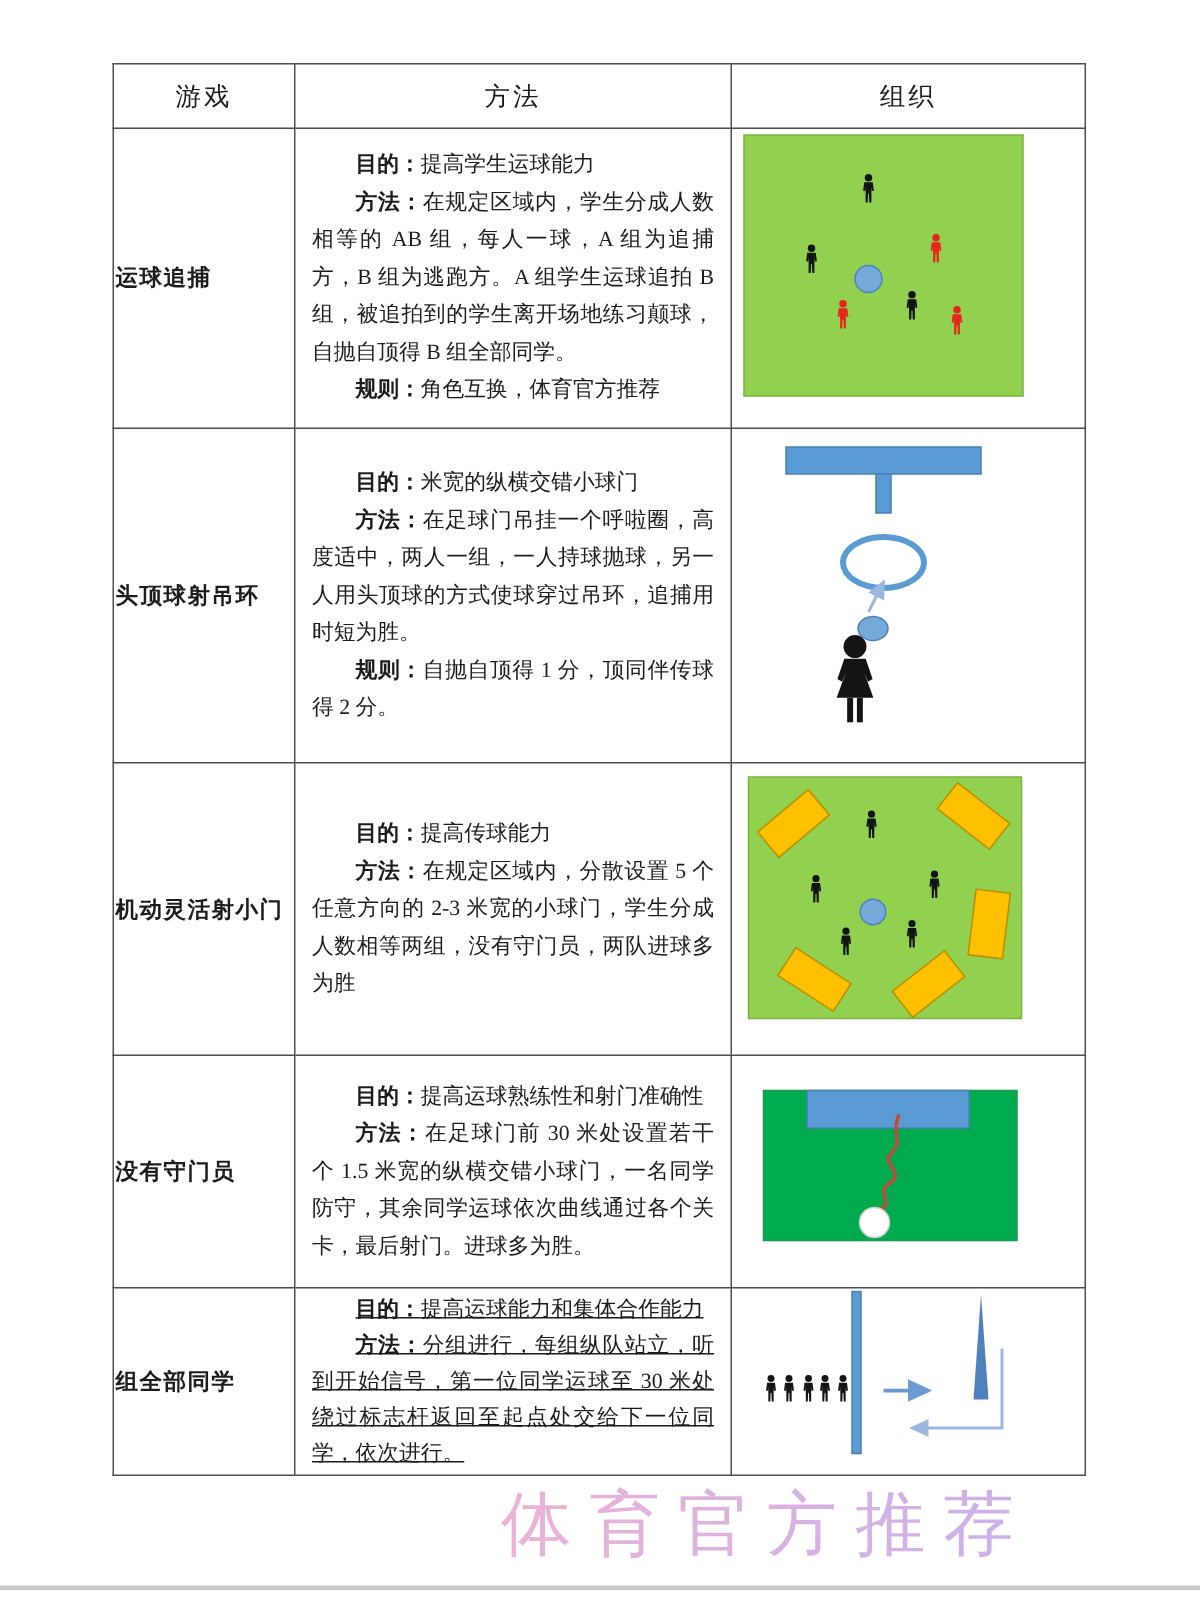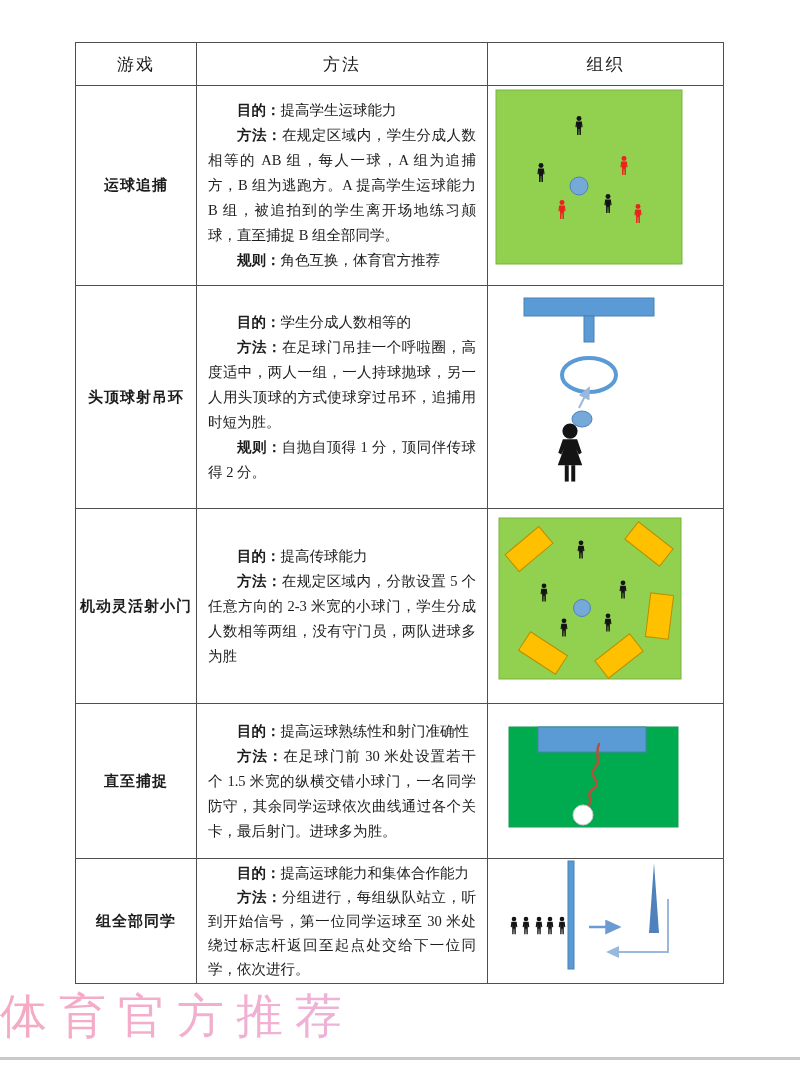--- a/index.html
+++ b/index.html
@@ -2,43 +2,43 @@
 <html style="--border-gray: #4f4f4f; --field-light: #92d050; --field-dark: #00ab50; --struct-blue: #5b9bd5; --ball-blue: #74a9d8; --goal-yellow: #ffc000; --person-red: #e8251d; --squiggle-red: #b5503c; --watermark-pink: #f6a9c2; --watermark-lavender: #c9b2ea; --edge-gray: #c9c9c9;"><head>
 <meta charset="utf-8">
 <style>
   html,body{margin:0;padding:0;background:#ffffff;}
   body{width:800px;height:1066px;position:relative;overflow:hidden;
        font-family:"Liberation Serif","DejaVu Serif",serif;color:#1c1c1c;}
   .sheet{position:absolute;left:75px;top:42px;width:648px;}
   table{border-collapse:collapse;table-layout:fixed;width:648px;border-radius:23px;}
   th,td{border:1px solid var(--border-gray,#4f4f4f);overflow:hidden;}
   th{font-weight:400;font-size:17px;letter-spacing:2px;}
-  td.game{text-align:center;font-weight:bold;font-size:15px;letter-spacing:1px;vertical-align:middle;}
+  td.game{font-weight:bold;font-size:15px;letter-spacing:1px;vertical-align:middle;}
   td.method{vertical-align:middle;padding:4px 11px;font-size:14.5px;line-height:25px;text-align:justify;}
   td.method p{margin:0;}
   td.method b{font-weight:bold;margin-left:29px;}
   td.org{padding:0;vertical-align:top;}
   td.org svg{display:block;}
-  tr.r5 td.method{line-height:24px;padding:0 11px;}
+  tr.r5 td.method{line-height:24px;padding:0 11px;text-decoration:underline;}
 
   .fld-light{fill:var(--field-light,#92d050);stroke:#7ab33e;stroke-width:1;}
   .fld-dark{fill:var(--field-dark,#00ab50);stroke:#169a52;stroke-width:1;}
   .struct{fill:var(--struct-blue,#5b9bd5);stroke:#4a80b4;stroke-width:1;}
   .ball{fill:var(--ball-blue,#74a9d8);stroke:#4f81bd;stroke-width:1;}
   .goal{fill:var(--goal-yellow,#ffc000);stroke:#b98e00;stroke-width:1;}
   .p-black{fill:#141414;}
   .p-red{fill:var(--person-red,#e8251d);}
   .hoop{fill:#ffffff;stroke:var(--struct-blue,#5b9bd5);stroke-width:4;}
   .squiggle{fill:none;stroke:var(--squiggle-red,#b5503c);stroke-width:2.5;stroke-linecap:round;}
   .wball{fill:#ffffff;stroke:#cfcfcf;stroke-width:1;}
   .arr-mid{stroke:#6b9bd2;stroke-width:2.5;fill:none;}
   .arr-light{stroke:#9ab8dd;stroke-width:2;fill:none;}
   .cone{fill:#4f81bd;}
 
-  .watermark{position:absolute;left:0;top:985px;width:688px;text-align:left;
+  .watermark{position:absolute;left:0;top:985px;width:688px;text-align:right;
     font-size:47px;letter-spacing:12px;font-family:"Liberation Serif","DejaVu Serif",serif;
     color:#f2aecd;}
   @supports ((-webkit-background-clip:text) or (background-clip:text)){
     .watermark{background:linear-gradient(90deg,#f6a9c2 0%,#efb2d6 45%,#c9b2ea 100%);
       -webkit-background-clip:text;background-clip:text;color:transparent;}
   }
   .bottom-edge{position:absolute;left:0;top:1057px;width:800px;height:3px;
     background:var(--edge-gray,#c9c9c9);}
 </style>
 </head>
@@ -81,41 +81,41 @@
       <th>方法</th>
       <th>组织</th>
     </tr>
   </thead>
   <tbody>
 
     <tr style="height:200px">
       <td class="game">运球追捕</td>
       <td class="method">
         <p><b>目的：</b><span>提高学生运球能力</span></p>
-        <p><b>方法：</b><span>在规定区域内，学生分成人数相等的 AB 组，每人一球，A 组为追捕方，B 组为逃跑方。A 提高学生运球能力 B 组，被追拍到的学生离开场地练习颠球，直至捕捉 B 组全部同学。</span></p>
+        <p><b>方法：</b><span>在规定区域内，学生分成人数相等的 AB 组，每人一球，A 组为追捕方，B 组为逃跑方。A 组学生运球追拍 B 组，被追拍到的学生离开场地练习颠球，自抛自顶得 B 组全部同学。</span></p>
         <p><b>规则：</b><span>角色互换，体育官方推荐</span></p>
       </td>
       <td class="org">
         <svg width="234" height="198" viewBox="0 0 234 198">
           <rect class="fld-light" x="8" y="4" width="186" height="174"></rect>
           <use href="#sym-man" class="p-black" transform="translate(91,40) scale(0.92)"></use>
           <use href="#sym-man" class="p-black" transform="translate(53,87) scale(0.92)"></use>
           <use href="#sym-man" class="p-red" transform="translate(136,80) scale(0.92)"></use>
           <circle class="ball" cx="91" cy="100" r="9"></circle>
           <use href="#sym-man" class="p-red" transform="translate(74,124) scale(0.92)"></use>
           <use href="#sym-man" class="p-black" transform="translate(120,118) scale(0.92)"></use>
           <use href="#sym-man" class="p-red" transform="translate(150,128) scale(0.92)"></use>
         </svg>
       </td>
     </tr>
 
     <tr style="height:223px">
       <td class="game">头顶球射吊环</td>
       <td class="method">
-        <p><b>目的：</b><span>学生分成人数相等的</span></p>
+        <p><b>目的：</b><span>米宽的纵横交错小球门</span></p>
         <p><b>方法：</b><span>在足球门吊挂一个呼啦圈，高度适中，两人一组，一人持球抛球，另一人用头顶球的方式使球穿过吊环，追捕用时短为胜。</span></p>
         <p><b>规则：</b><span>自抛自顶得 1 分，顶同伴传球得 2 分。</span></p>
       </td>
       <td class="org">
         <svg width="234" height="221" viewBox="0 0 234 221">
           <rect class="struct" x="36" y="12" width="130" height="18"></rect>
           <rect class="struct" x="96" y="30" width="10" height="26"></rect>
           <ellipse class="hoop" cx="101" cy="89" rx="27" ry="17"></ellipse>
           <line class="arr-light" x1="91" y1="122" x2="101" y2="102" marker-end="url(#mk-light)"></line>
           <ellipse class="ball" cx="94" cy="133" rx="10" ry="8"></ellipse>
@@ -142,21 +142,21 @@
           <use href="#sym-man" class="p-black" transform="translate(56,84) scale(0.88)"></use>
           <use href="#sym-man" class="p-black" transform="translate(135,81) scale(0.88)"></use>
           <use href="#sym-man" class="p-black" transform="translate(76,119) scale(0.88)"></use>
           <use href="#sym-man" class="p-black" transform="translate(120,114) scale(0.88)"></use>
           <circle class="ball" cx="94" cy="99" r="8.5"></circle>
         </svg>
       </td>
     </tr>
 
     <tr style="height:155px">
-      <td class="game">直至捕捉</td>
+      <td class="game">没有守门员</td>
       <td class="method">
         <p><b>目的：</b><span>提高运球熟练性和射门准确性</span></p>
         <p><b>方法：</b><span>在足球门前 30 米处设置若干个 1.5 米宽的纵横交错小球门，一名同学防守，其余同学运球依次曲线通过各个关卡，最后射门。进球多为胜。</span></p>
       </td>
       <td class="org">
         <svg width="234" height="153" viewBox="0 0 234 153">
           <rect class="fld-dark" x="21" y="23" width="169" height="100"></rect>
           <rect class="struct" x="50" y="23" width="108" height="25"></rect>
           <path class="squiggle" d="M 111 40 C 106 52 114 57 107 64 C 98 72 116 77 105 85 C 96 91 107 96 100 102"></path>
           <circle class="wball" cx="95" cy="111" r="10"></circle>

